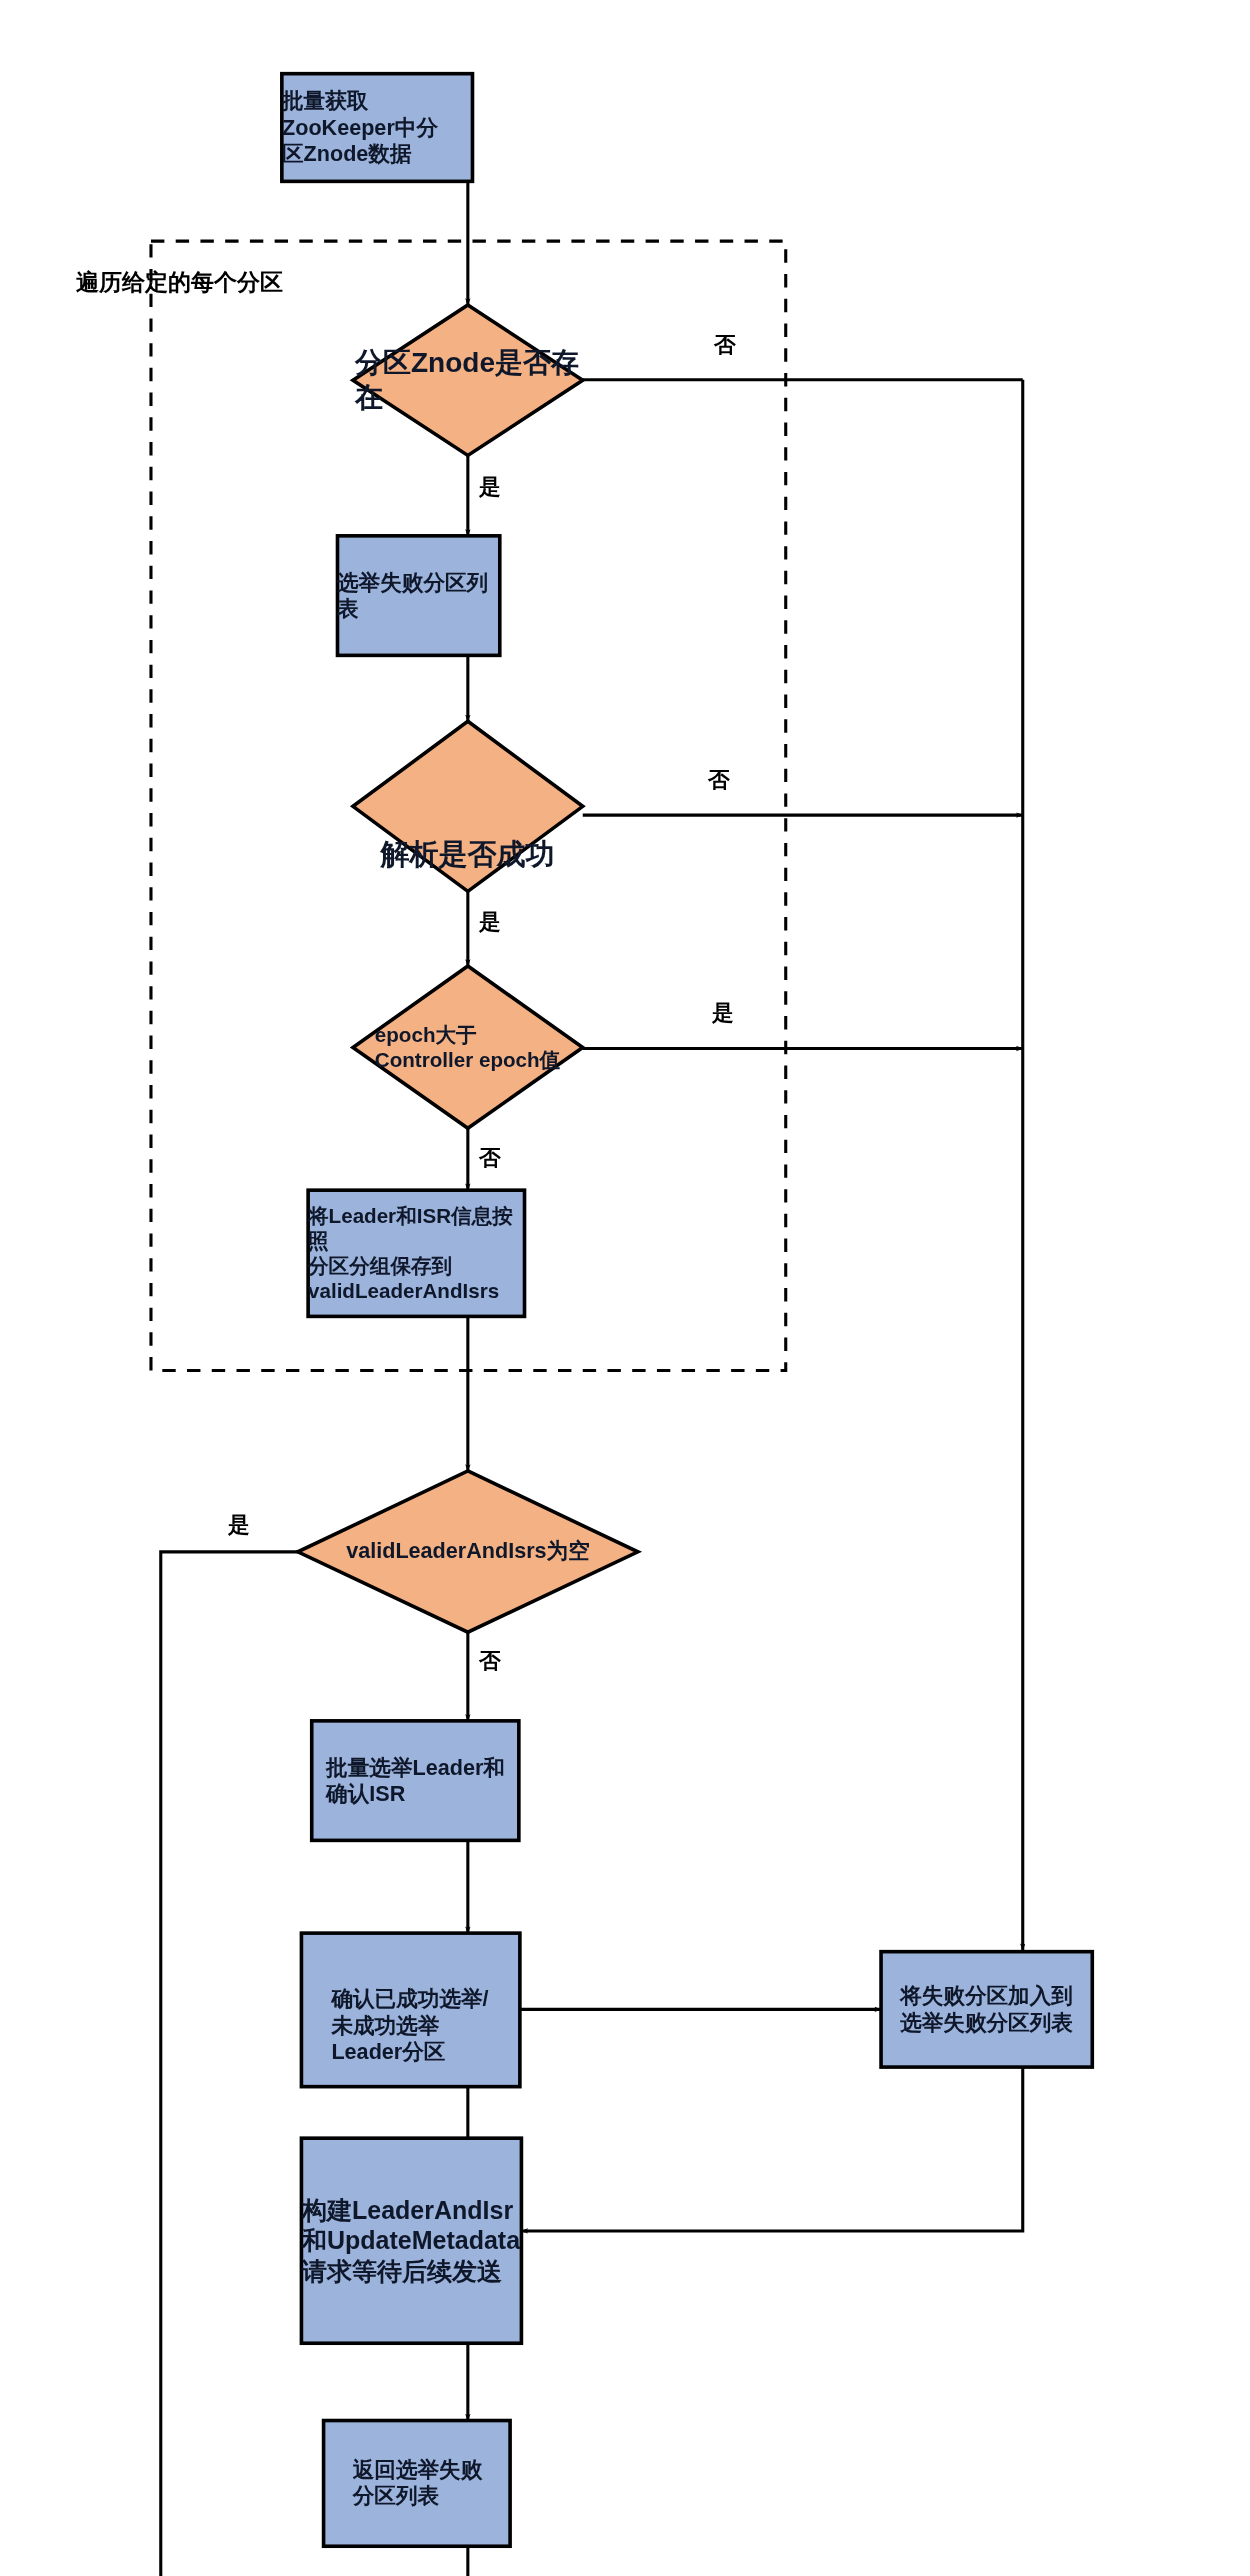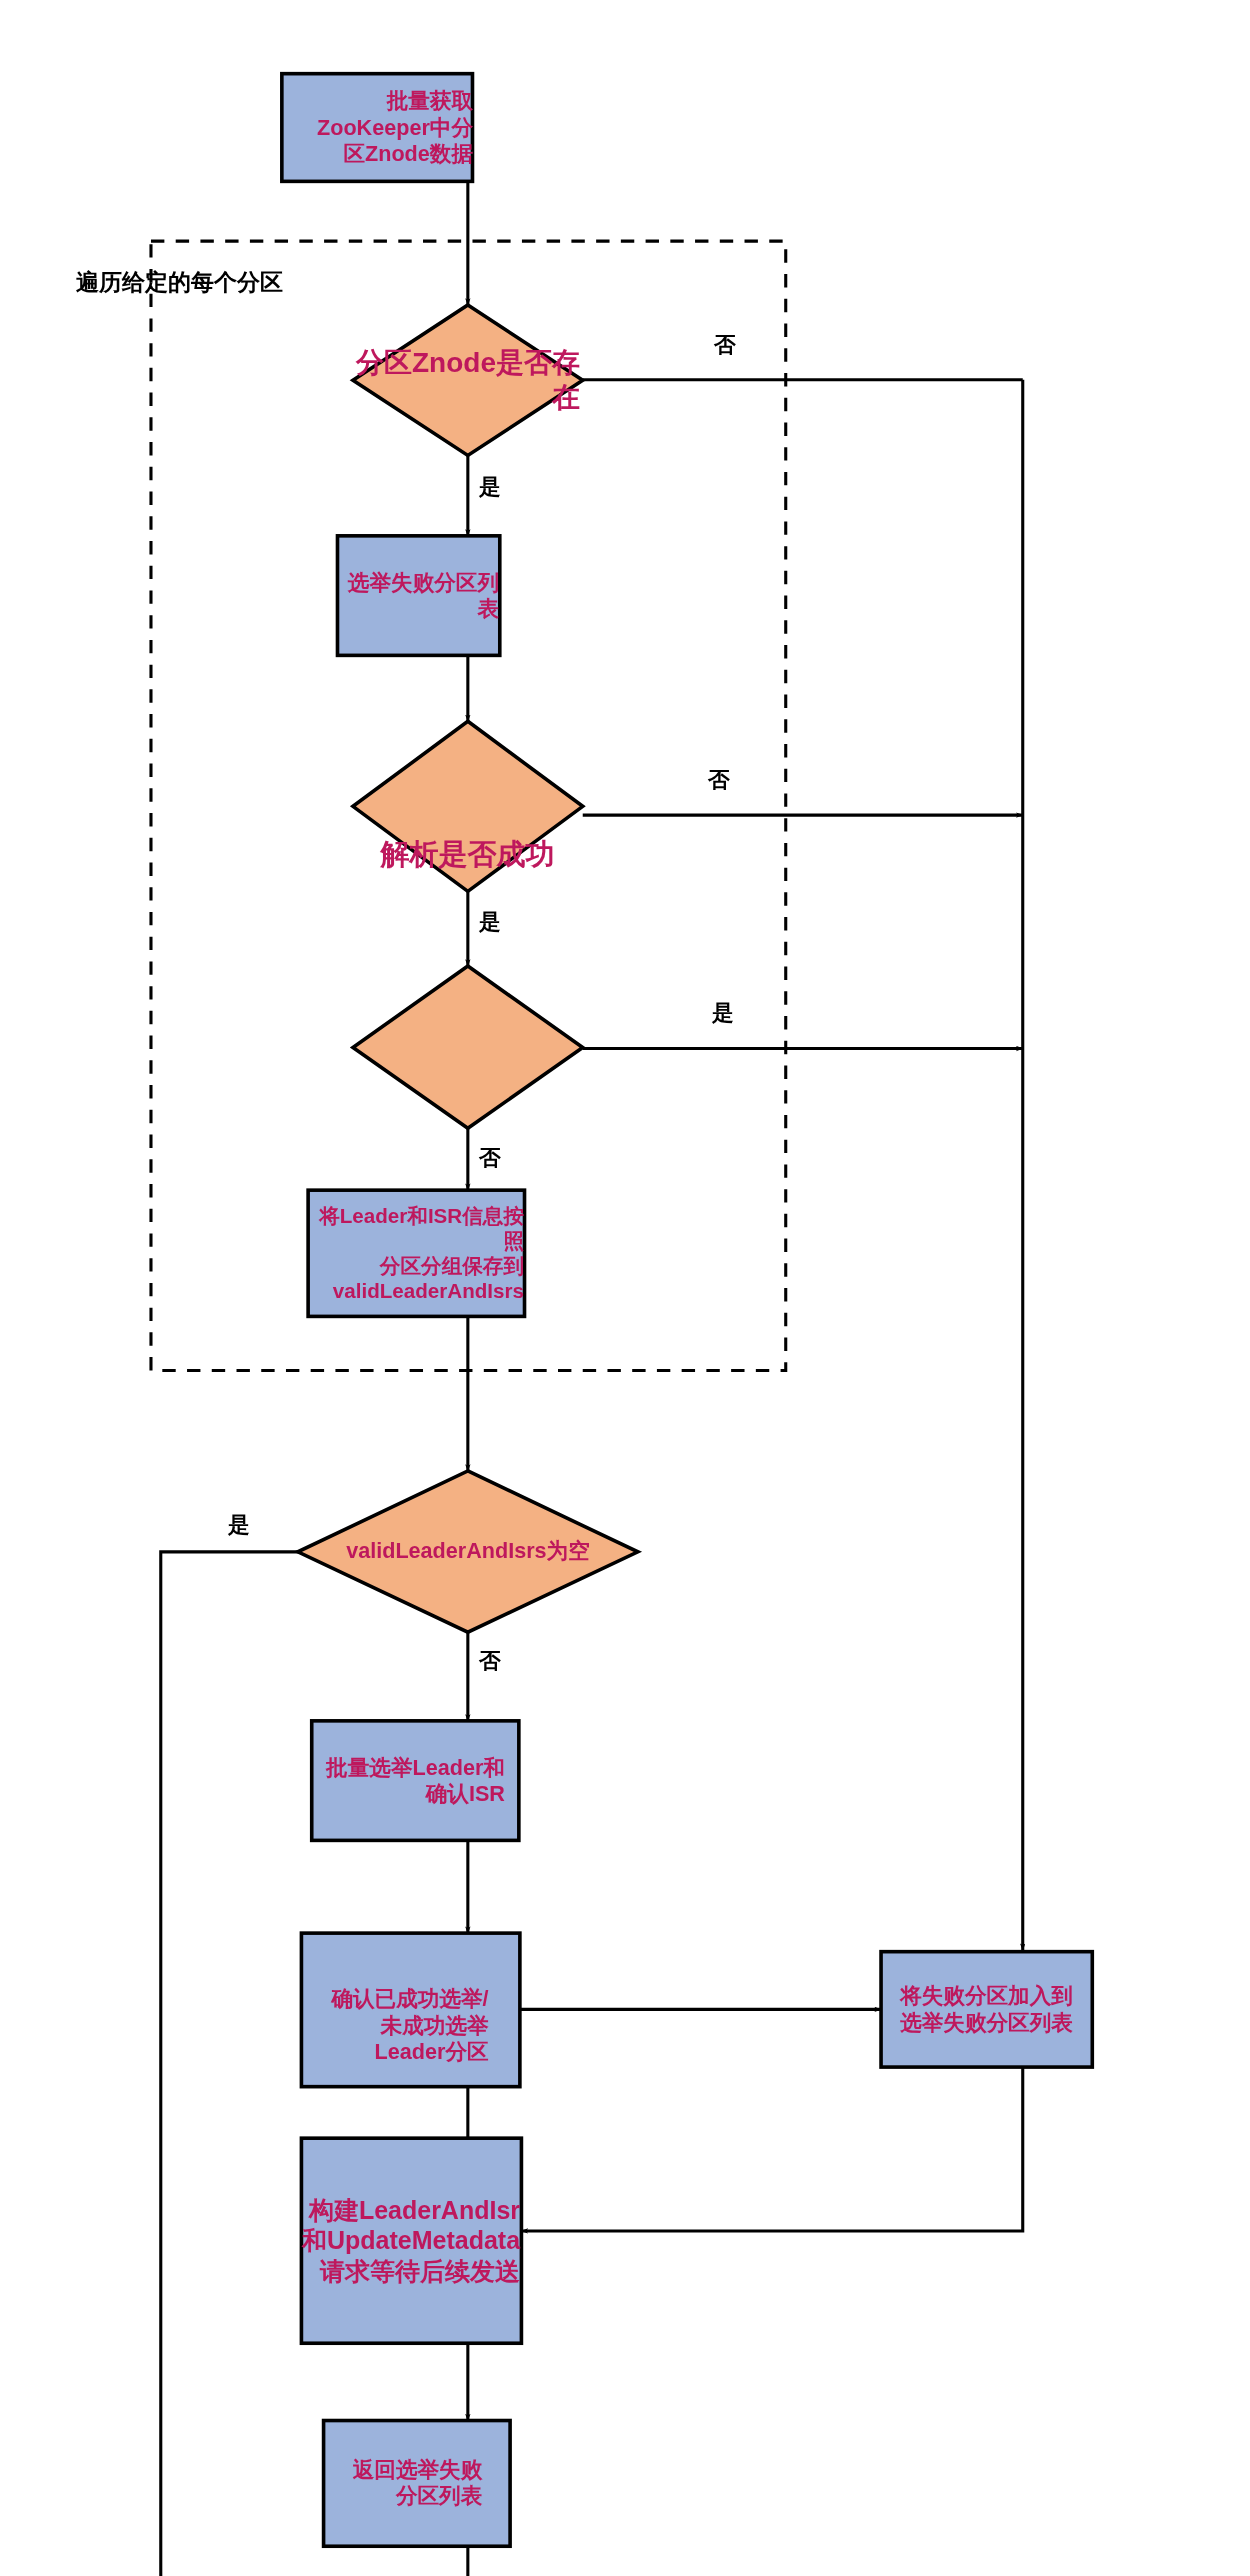--- a/index.html
+++ b/index.html
@@ -2,22 +2,22 @@
 <html style="font-size:8.2px"><head>
 <meta charset="utf-8">
 <style>
   html,body{margin:0;padding:0;background:#ffffff;}
   body{font-family:"Liberation Sans","DejaVu Sans",sans-serif;}
   #canvas{position:relative;width:1251px;height:2978px;background:#ffffff;overflow:hidden;}
   svg{position:absolute;left:0;top:0;width:1251px;height:2978px;}
   .node-label{
     position:absolute;
     display:flex;align-items:center;justify-content:center;
-    text-align:right;
-    color:#be185d;
+    text-align:left;
+    color:#0f172a;
     font-weight:bold;
     line-height:1.22;
     white-space:pre-line;
     pointer-events:none;
   }
   .edge-label{
     position:absolute;
     color:#000000;
     font-weight:bold;
     white-space:pre;
@@ -120,20 +120,22 @@
 
   <div class="node-label" style="left:282px; top:74px; width:191px; height:108px; font-size:21.6px;">批量获取ZooKeeper中分
 区Znode数据</div>
 
   <div class="node-label" style="left:355px; top:361px; width:225px; height:39px; font-size:28px;">分区Znode是否存在</div>
 
   <div class="node-label" style="left:337px; top:536px; width:162px; height:120px; font-size:21.6px;">选举失败分区列表</div>
 
   <div class="node-label" style="left:355px; top:787px; width:225px; height:39px; font-size:29px;margin-top:48px;">解析是否成功</div>
 
+  <div class="node-label" style="left:346px; top:1012px; width:243px; height:70px; font-size:20.6px;">epoch大于
+Controller epoch值</div>
 
   <div class="node-label" style="left:308px; top:1190px; width:216px; height:126px; font-size:20.6px;">将Leader和ISR信息按照
 分区分组保存到
 validLeaderAndIsrs</div>
 
   <div class="node-label" style="left:304px; top:1533px; width:328px; height:37px; font-size:21.6px;">validLeaderAndIsrs为空</div>
 
   <div class="node-label" style="left:312px; top:1721px; width:207px; height:120px; font-size:21.6px;">批量选举Leader和
 确认ISR</div>
 

